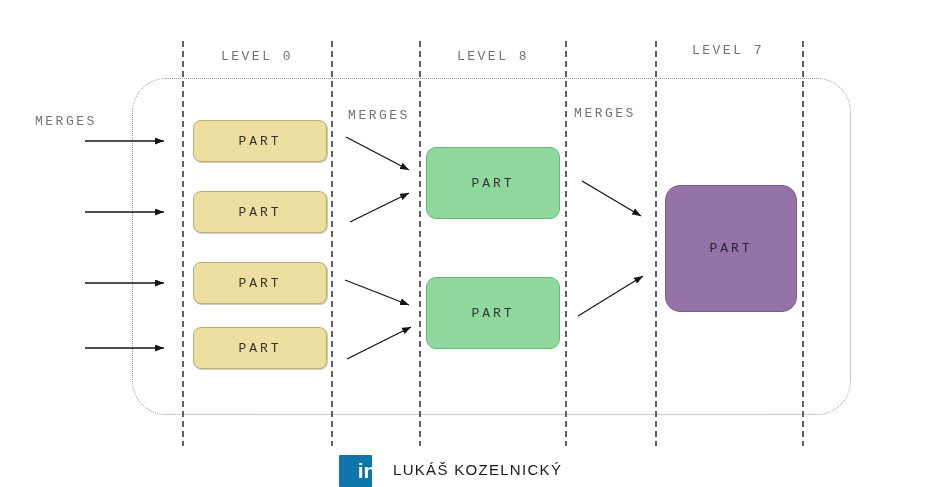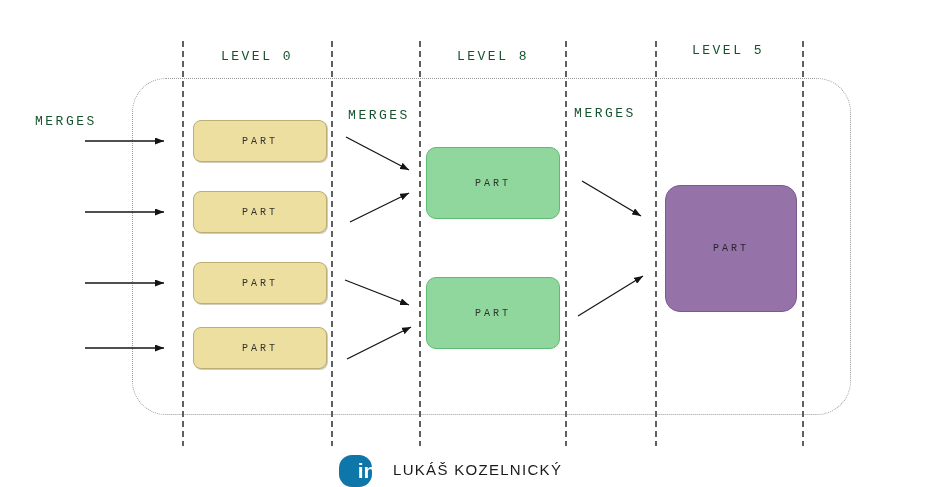--- a/index.html
+++ b/index.html
@@ -31,31 +31,31 @@
     position: absolute;
     top: 41px;
     height: 405px;
     width: 1.5px;
     background: repeating-linear-gradient(180deg, #5f5f5f 0px, #5f5f5f 6px, transparent 6px, transparent 10px);
   }
   .lbl {
     position: absolute;
     font-size: 13px;
     letter-spacing: 2.5px;
-    color: #14532d;
+    color: #737373;
     white-space: pre;
   }
   .lbl.centered { transform: translateX(-50%); }
   
   .part {
     position: absolute;
     display: flex;
     align-items: center;
     justify-content: center;
-    font-size: 10px;
+    font-size: 13px;
     letter-spacing: 3px;
     color: #333333;
     box-sizing: border-box;
   }
   .part.l0 {
     left: 193px;
     width: 134px;
     height: 42px;
     background: var(--level0_fill, #ecdf9f);
     border: 1px solid var(--level0_border, #bdae74);
@@ -92,21 +92,21 @@
   .footer {
     position: absolute;
     left: 0; top: 448px;
     width: 931px; height: 39px;
   }
   .li-icon {
     position: absolute;
     left: 339px; top: 7px;
     width: 33px; height: 32px;
     background: var(--linkedin_blue, #0e76a8);
-    border-radius: 13px;
+    border-radius: 1px;
     display: flex;
     align-items: center;
     justify-content: center;
     font-family: "Liberation Sans", sans-serif;
     font-weight: bold;
     font-size: 21px;
     color: #ffffff;
     line-height: 1;
     padding-bottom: 2px;
     box-sizing: border-box;
@@ -130,21 +130,21 @@
 
   <div class="vline" style="left:182px"></div>
   <div class="vline" style="left:331px"></div>
   <div class="vline" style="left:419px"></div>
   <div class="vline" style="left:565px"></div>
   <div class="vline" style="left:655px"></div>
   <div class="vline" style="left:802px"></div>
 
   <div class="lbl centered" style="left:257px; top:49px">LEVEL 0</div>
   <div class="lbl centered" style="left:493px; top:49px">LEVEL 8</div>
-  <div class="lbl centered" style="left:728px; top:43px">LEVEL 5</div>
+  <div class="lbl centered" style="left:728px; top:43px">LEVEL 7</div>
 
   <div class="lbl" style="left:35px; top:114px">MERGES</div>
   <div class="lbl centered" style="left:379px; top:108px">MERGES</div>
   <div class="lbl centered" style="left:605px; top:106px">MERGES</div>
 
   <svg class="arrows" viewBox="0 0 931 487" xmlns="http://www.w3.org/2000/svg">
     <defs>
       <marker id="ah" markerWidth="9" markerHeight="7" refX="9" refY="3.5" orient="auto" markerUnits="userSpaceOnUse">
         <path d="M0,0 L9,3.5 L0,7 Z" fill="#141414"></path>
       </marker>

